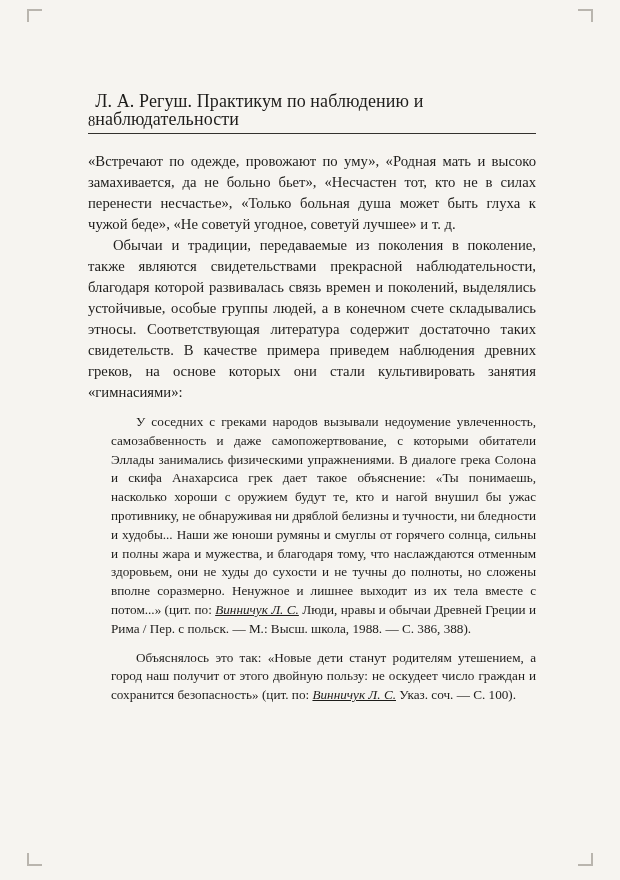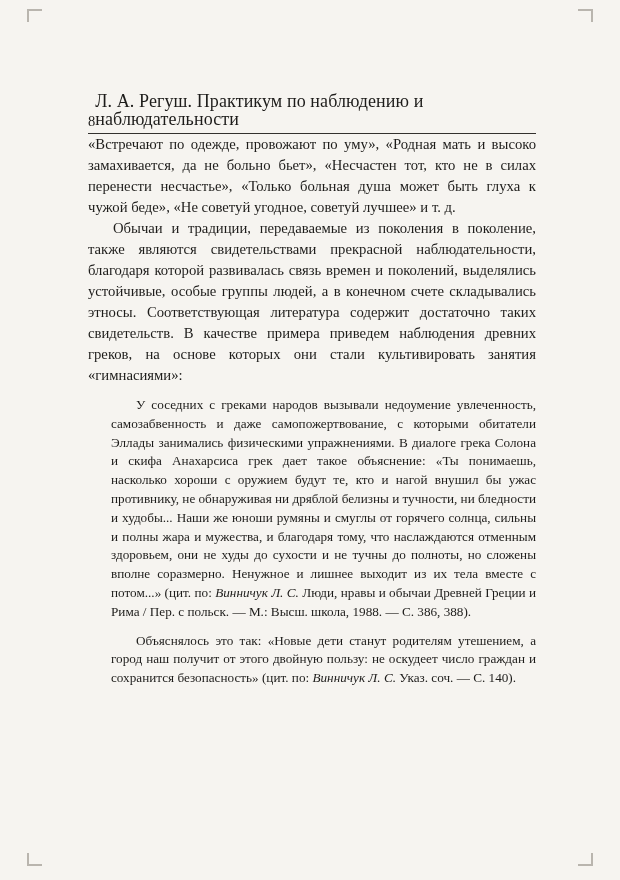--- a/index.html
+++ b/index.html
@@ -48,52 +48,53 @@
   .pagenum{
     font-size:14.5px;
     line-height:1;
   }
   .runtitle{
     font-size:18px;
     line-height:1;
     letter-spacing:0.1px;
   }
   .bodytext{
+    margin-top:17px;
     text-align:justify;
   }
   .bodytext p{
     margin:0;
     font-size:14.7px;
     line-height:21px;
   }
   .bodytext p.indent{
     text-indent:25px;
   }
   .bodytext p.quote{
     margin:10px 0 10px 23px;
     font-size:13.2px;
     line-height:18.8px;
   }
-  .italic{font-style:italic;}
+  .italic{font-style:italic;text-decoration:underline;}
 </style>
 </head>
 <body>
 
 <div class="page">
   <div class="crop tl"></div>
   <div class="crop tr"></div>
   <div class="crop bl"></div>
   <div class="crop br"></div>
 
   <div class="sheet">
     <div class="pageheader">
       <span class="pagenum">8</span>
       <span class="runtitle">Л. А. Регуш. Практикум по наблюдению и наблюдательности</span>
     </div>
 
     <div class="bodytext">
         <p class="body"><span>«Встречают по одежде, провожают по уму», «Родная мать и высоко замахивается, да не больно бьет», «Несчастен тот, кто не в силах перенести несчастье», «Только больная душа может быть глуха к чужой беде», «Не советуй угодное, советуй лучшее» и т. д.</span></p>
         <p class="body indent"><span>Обычаи и традиции, передаваемые из поколения в поколение, также являются свидетельствами прекрасной наблюдательности, благодаря которой развивалась связь времен и поколений, выделялись устойчивые, особые группы людей, а в конечном счете складывались этносы. Соответствующая литература содержит достаточно таких свидетельств. В качестве примера приведем наблюдения древних греков, на основе которых они стали культивировать занятия «гимнасиями»:</span></p>
         <p class="quote indent"><span>У соседних с греками народов вызывали недоумение увлеченность, самозабвенность и даже самопожертвование, с которыми обитатели Эллады занимались физическими упражнениями. В диалоге грека Солона и скифа Анахарсиса грек дает такое объяснение: «Ты понимаешь, насколько хороши с оружием будут те, кто и нагой внушил бы ужас противнику, не обнаруживая ни дряблой белизны и тучности, ни бледности и худобы... Наши же юноши румяны и смуглы от горячего солнца, сильны и полны жара и мужества, и благодаря тому, что наслаждаются отменным здоровьем, они не худы до сухости и не тучны до полноты, но сложены вполне соразмерно. Ненужное и лишнее выходит из их тела вместе с потом...» (цит. по: </span><span class="italic">Винничук Л. С.</span><span> Люди, нравы и обычаи Древней Греции и Рима / Пер. с польск. — М.: Высш. школа, 1988. — С. 386, 388).</span></p>
-        <p class="quote indent"><span>Объяснялось это так: «Новые дети станут родителям утешением, а город наш получит от этого двойную пользу: не оскудеет число граждан и сохранится безопасность» (цит. по: </span><span class="italic">Винничук Л. С.</span><span> Указ. соч. — С. 140).</span></p>
+        <p class="quote indent"><span>Объяснялось это так: «Новые дети станут родителям утешением, а город наш получит от этого двойную пользу: не оскудеет число граждан и сохранится безопасность» (цит. по: </span><span class="italic">Винничук Л. С.</span><span> Указ. соч. — С. 100).</span></p>
       </div>
   </div>
 </div>
 
 </body></html>

